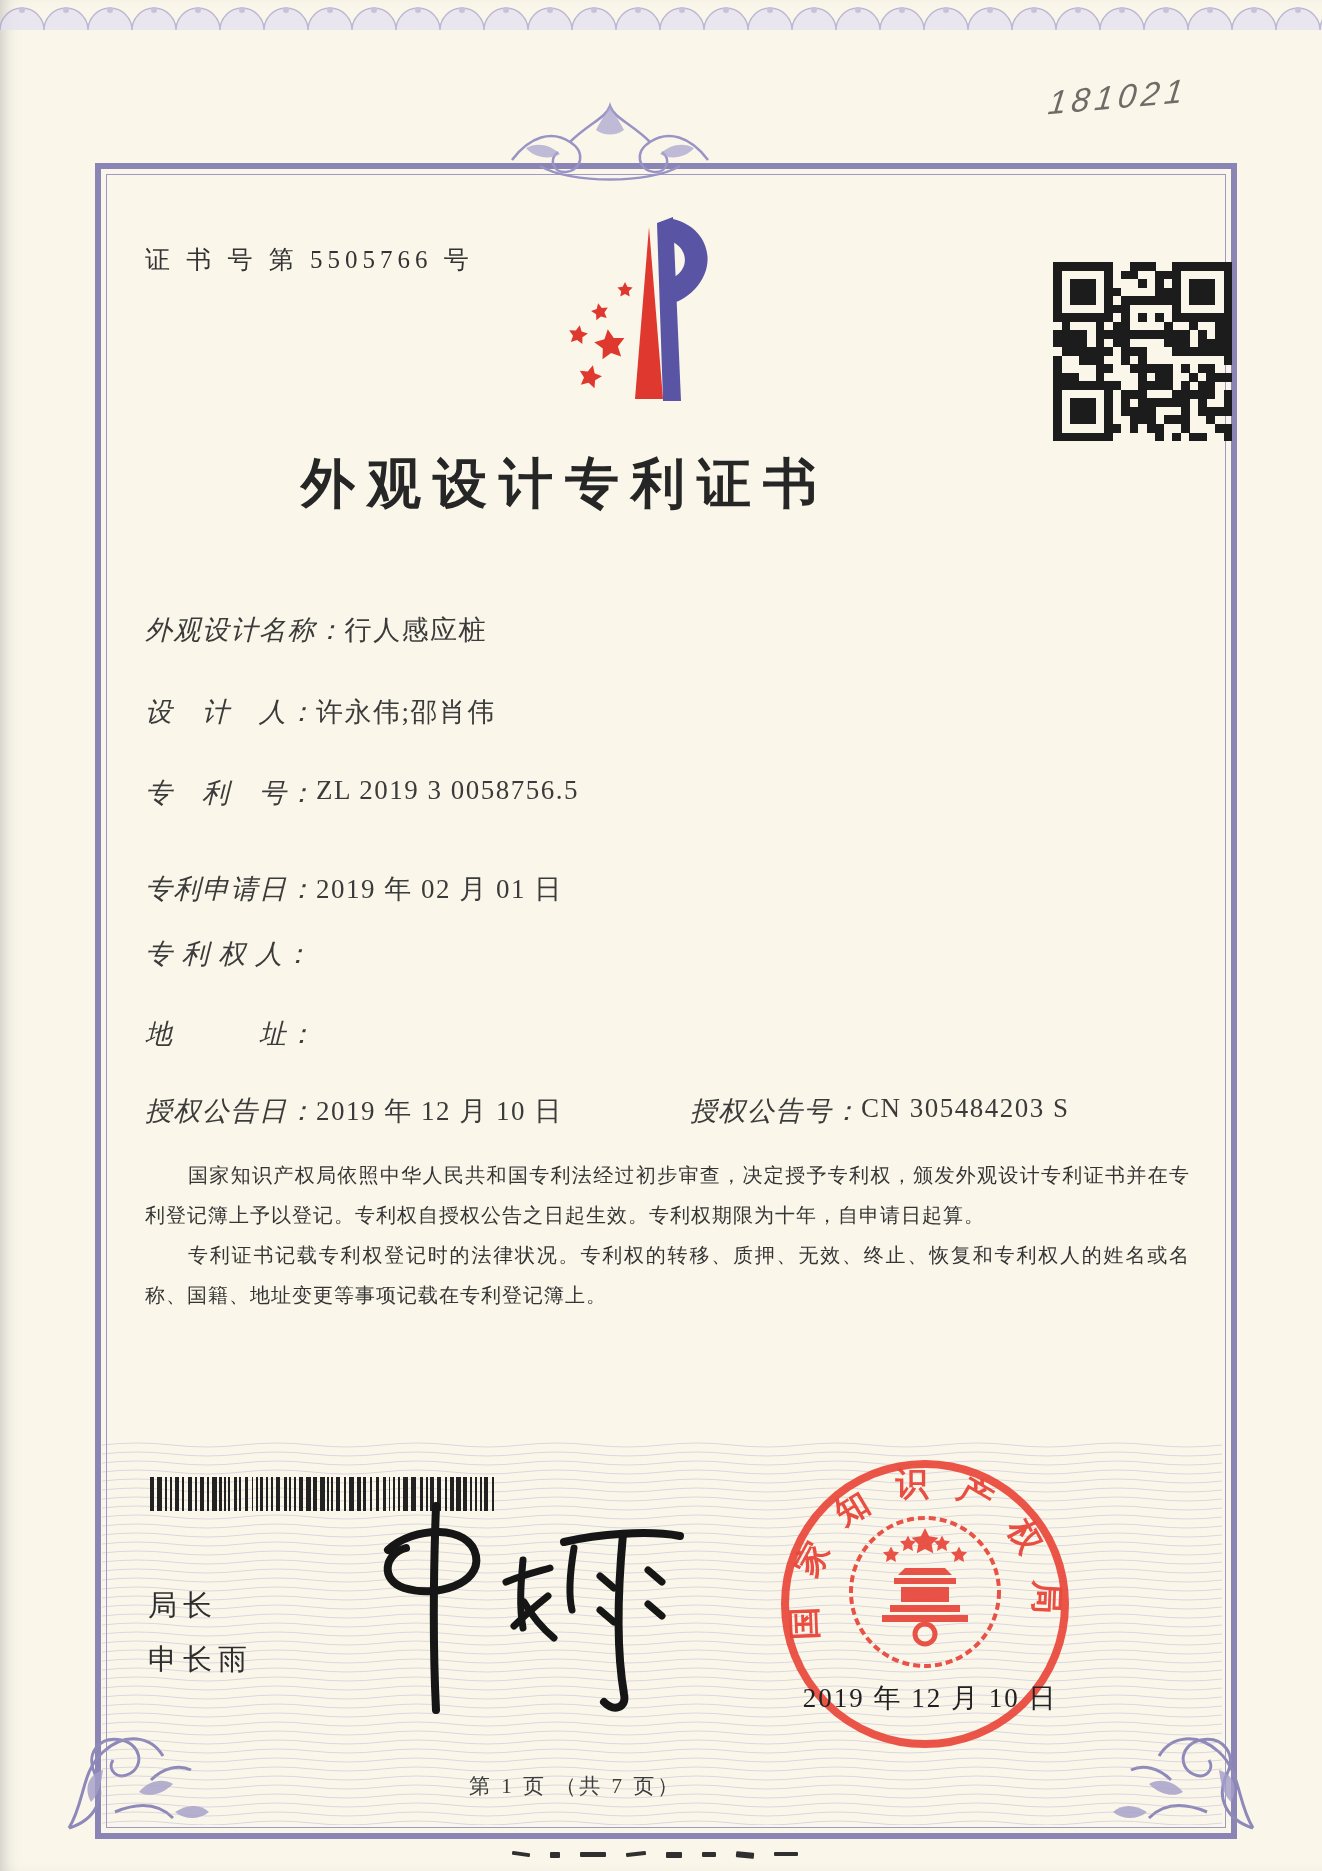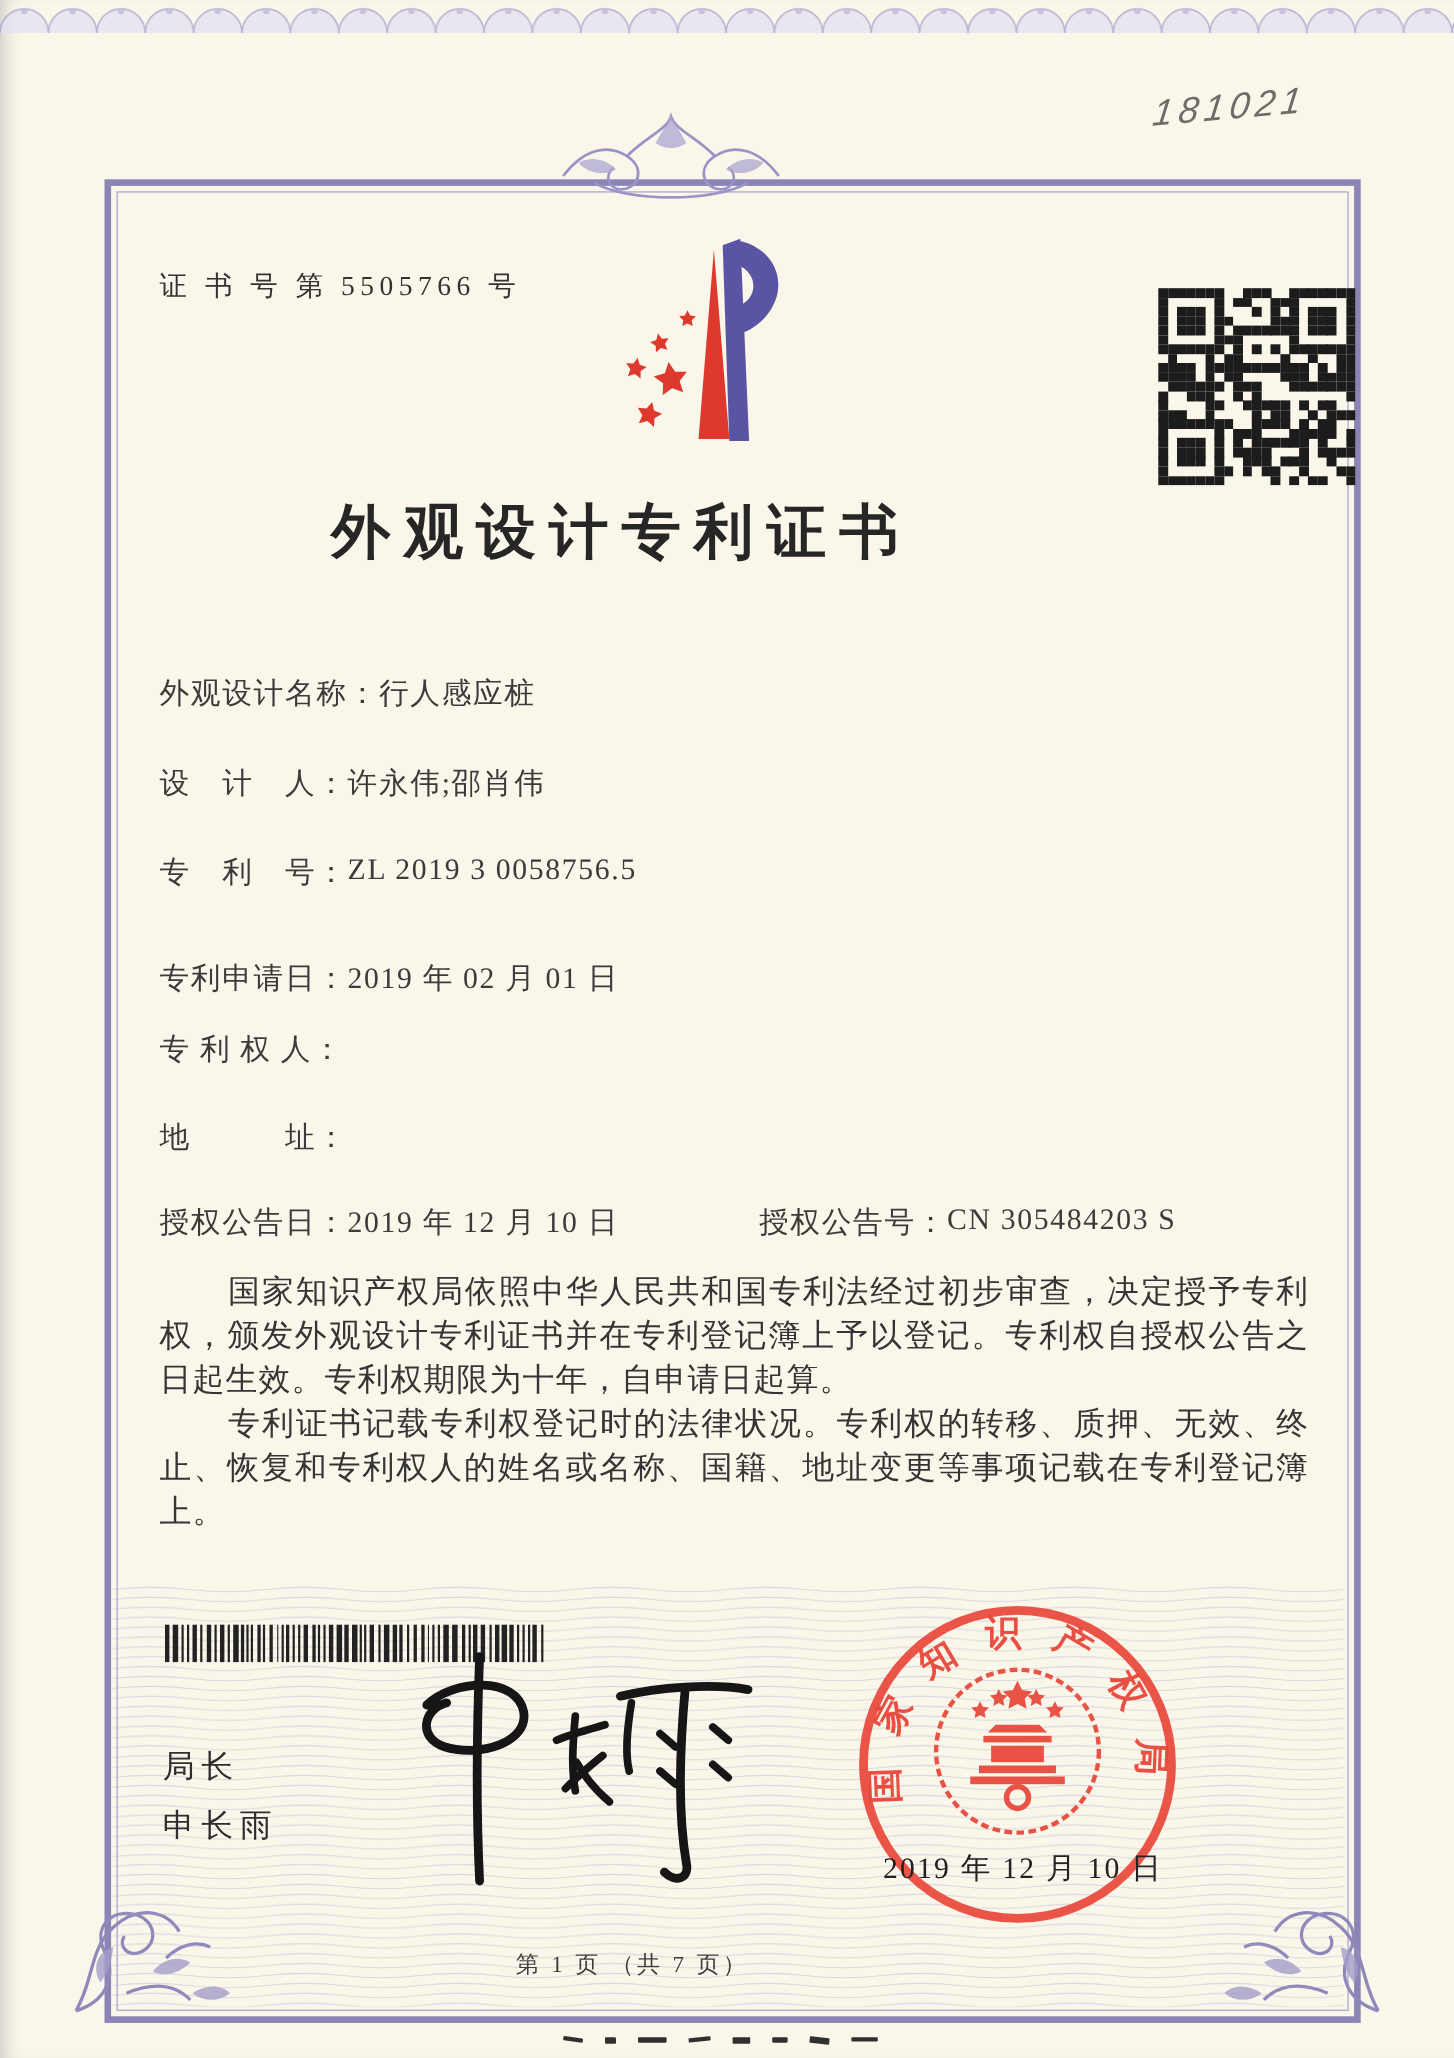--- a/index.html
+++ b/index.html
@@ -20,24 +20,24 @@
     left:1048px; top:78px; font-family:"Liberation Sans",sans-serif;
     font-style:italic; font-size:33px; color:#6f6c68; letter-spacing:5px;
     transform:rotate(-5deg) skewX(-12deg);
   }
   .certno{left:145px; top:243px; font-size:25px; letter-spacing:5px; color:#333;}
   .title{
     left:145px; top:448px; width:840px; text-align:center;
     font-size:54px; font-weight:700; letter-spacing:12px; color:#262626;
   }
   .row{left:145px; display:flex; align-items:flex-start; font-size:27px; letter-spacing:1.5px; color:#3b3b3b; white-space:pre;}
-  .row .label{white-space:pre;}
+  .row .label{white-space:pre;font-style:italic;}
   .row .value{white-space:pre;font-family:Liberation Serif, serif;}
   .addr-lines{display:flex; flex-direction:column; line-height:38px;}
-  .paras{left:145px; top:1155px; width:1045px; font-size:29px; line-height:40px; letter-spacing:1px; text-align:justify; color:#353535;}
+  .paras{left:145px; top:1155px; width:1045px; font-size:20px; line-height:40px; letter-spacing:1px; text-align:justify; color:#353535;}
   .paras p{margin:0; text-indent:2.15em;}
   .barcode{left:150px; top:1477px; width:348px; height:34px; display:flex; align-items:stretch;}
   .barcode i{display:block; background:#222; height:100%;}
   .officer-title{left:148px; top:1586px; font-size:29px; letter-spacing:6px; color:#2e2e2e;}
   .officer-name{left:148px; top:1640px; font-size:29px; letter-spacing:6px; color:#2e2e2e;}
   .seal-date{left:795px; top:1680px; width:270px; text-align:center; font-size:27px; letter-spacing:2px; color:#222; z-index:6;}
   .footer{left:430px; top:1772px; width:290px; text-align:center; font-size:21px; letter-spacing:3px; color:#3c3c3c;}
   .clip-frag{left:512px; top:1852px; display:flex; gap:20px; align-items:flex-start;}
   .clip-frag b{display:block; background:#303030; border-radius:1px;}
   .qr{left:1053px; top:262px; width:179px; height:179px;}

